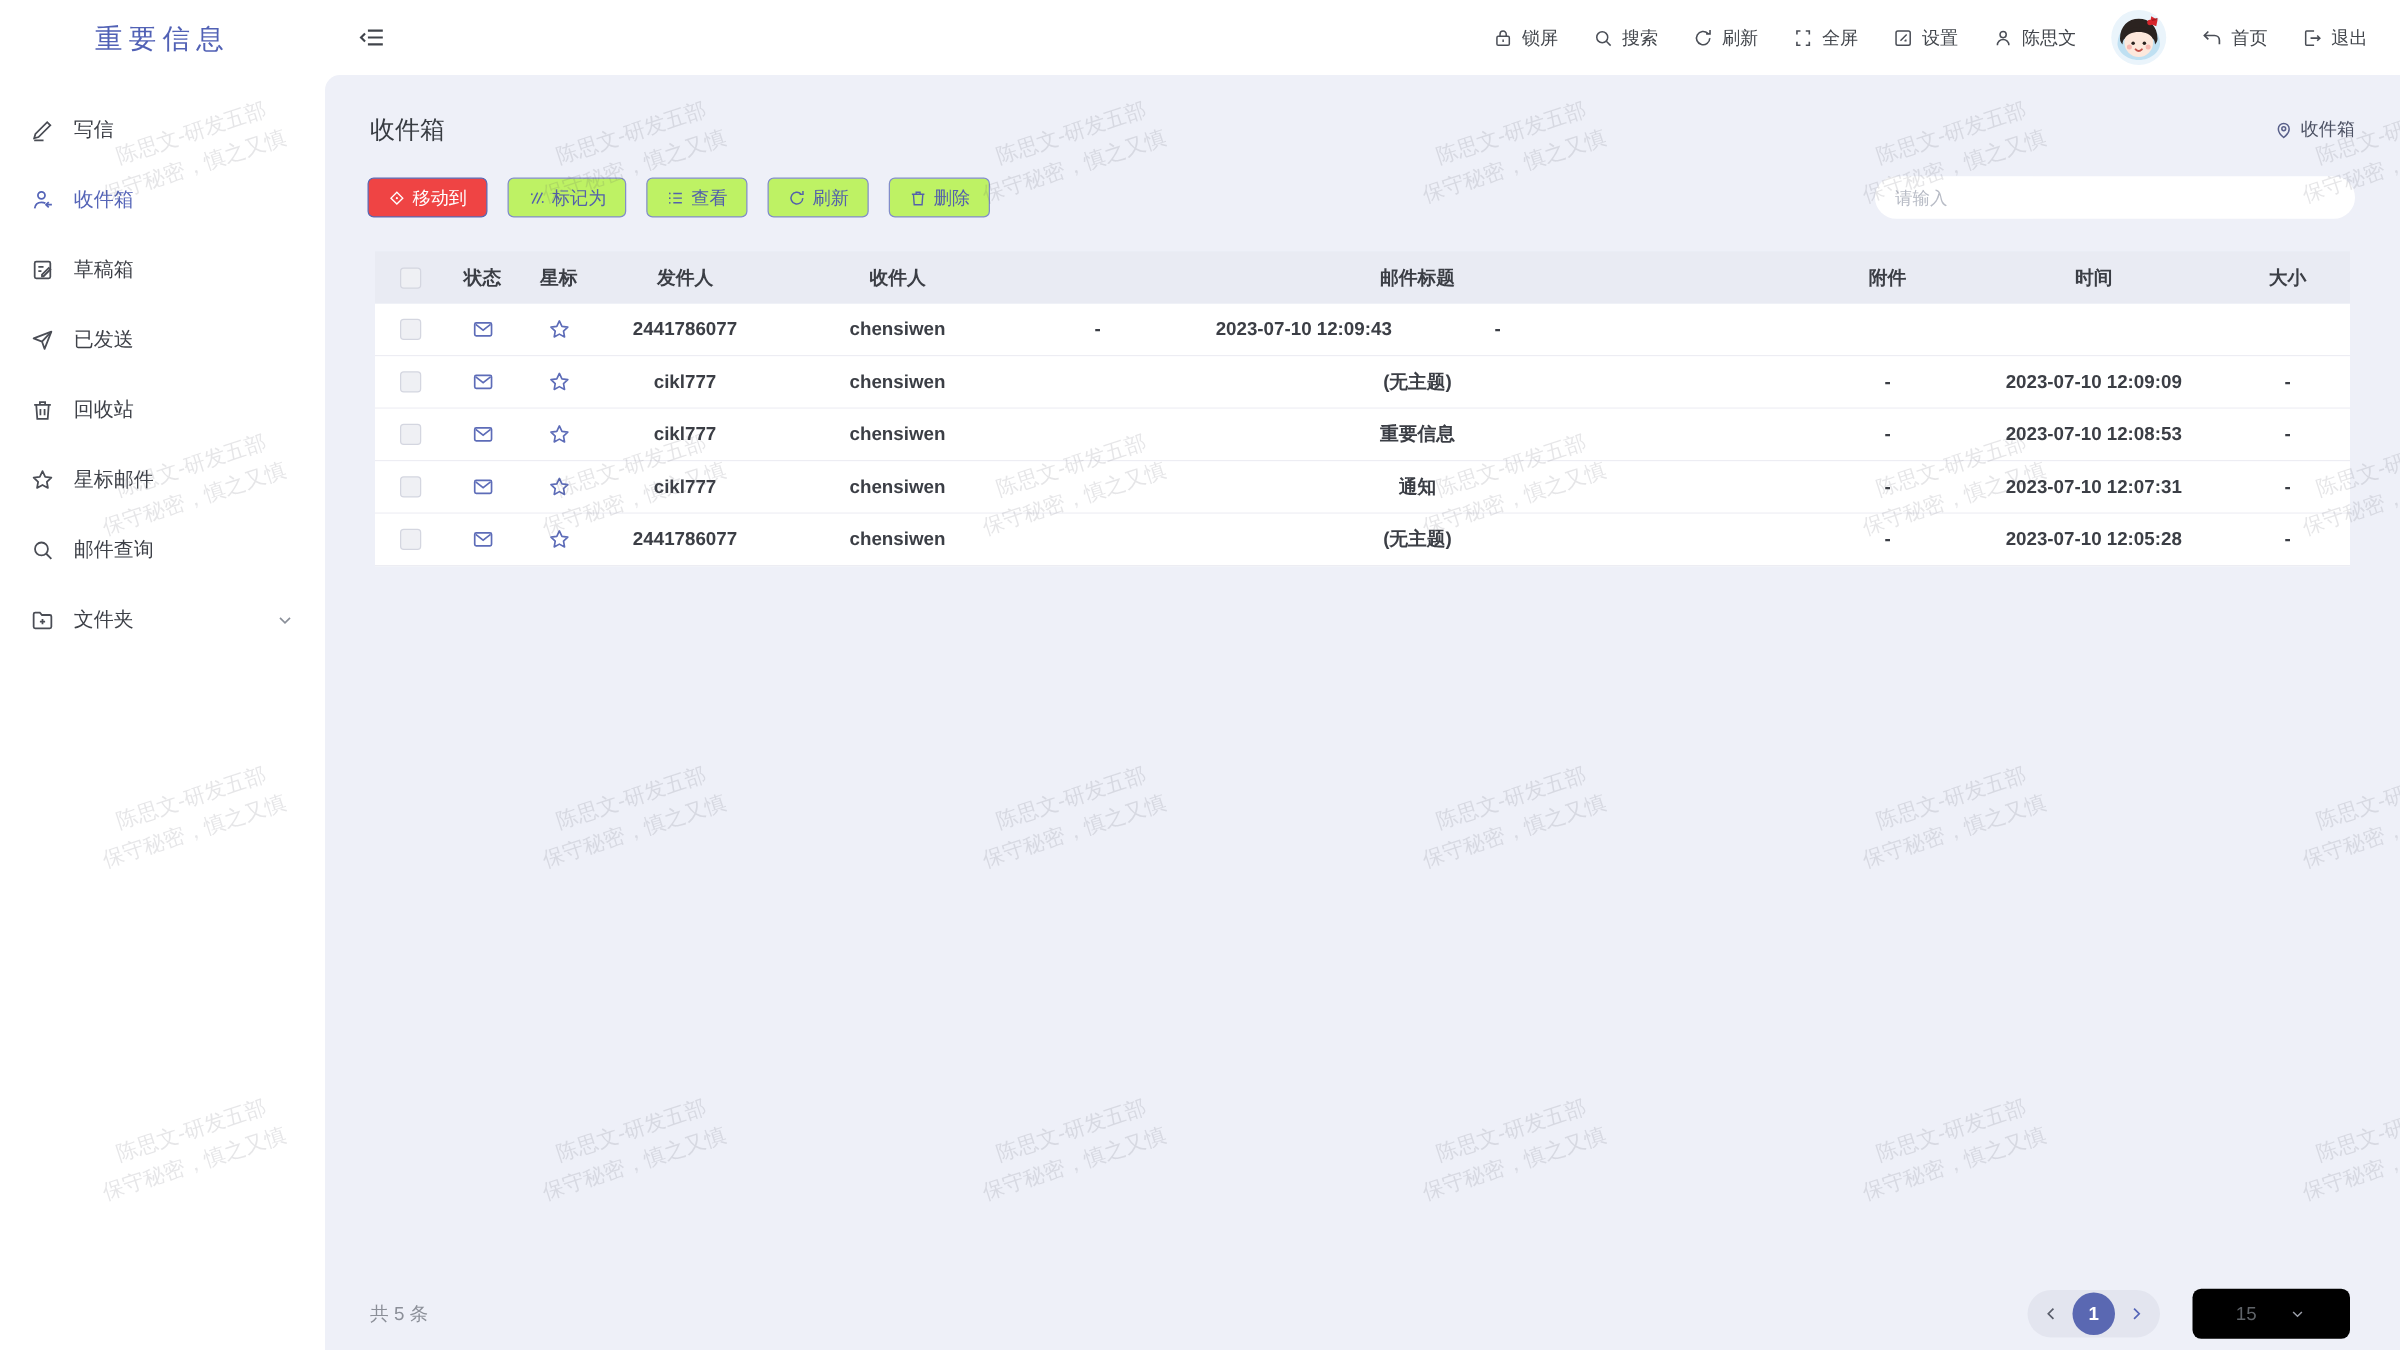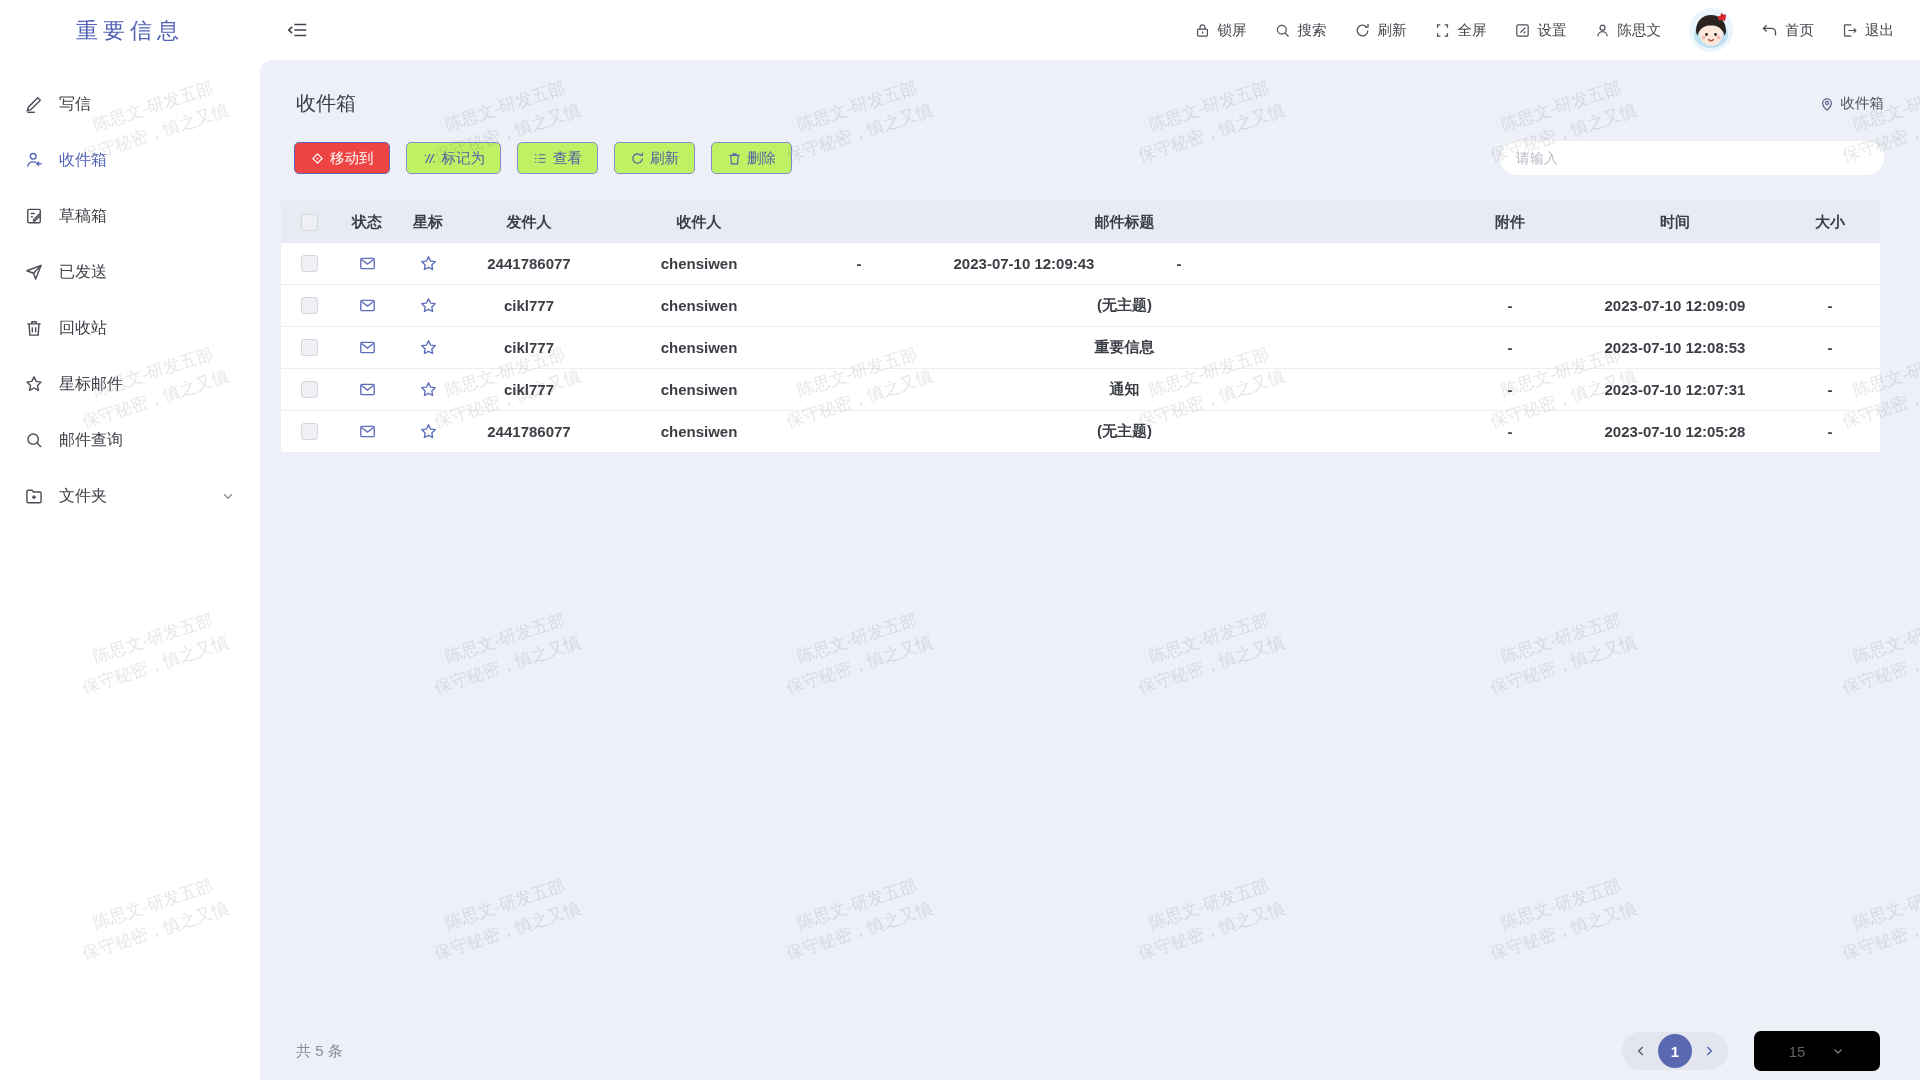--- a/index.html
+++ b/index.html
@@ -48,21 +48,21 @@
     border:1px solid #828dc9; background:#bef264; color:#5360ab; }
   .btn .ic { width:15px; height:15px; }
   .btn.primary { background:#ef4444; border-color:#5a68b2; color:#ffffff; }
   .search-box { margin-left:auto; width:384px; height:34px; background:#ffffff;
     border-radius:17px; border:none; outline:none; padding:0 16px;
     font-size:14px; color:#3c4046;
     font-family:"Liberation Sans","DejaVu Sans",sans-serif; }
   .search-box::placeholder { color:#b8bcc6; }
 
   
-  .mail-table { margin:26px 40px 0 21px; }
+  .mail-table { margin:26px 40px 0 40px; }
   .tr { display:flex; align-items:center; height:42px; background:#ffffff;
     border-bottom:1px solid #ededf3; }
   .tr.head { background:#e9ebf3; border-bottom:none; font-weight:600;
     color:#3d4149; font-size:15px; }
   .td { display:flex; align-items:center; justify-content:center;
     font-size:15px; font-weight:700; color:#3b3e45; }
   .tr.head .td { font-weight:600; }
   .c-check { width:56px; } .c-status{ width:60px; } .c-star{ width:62px; }
   .c-sender{ width:140px; } .c-recip{ width:200px; } .c-subject{ flex:1; }
   .c-attach{ width:120px; } .c-time{ width:210px; } .c-size{ width:100px; }

